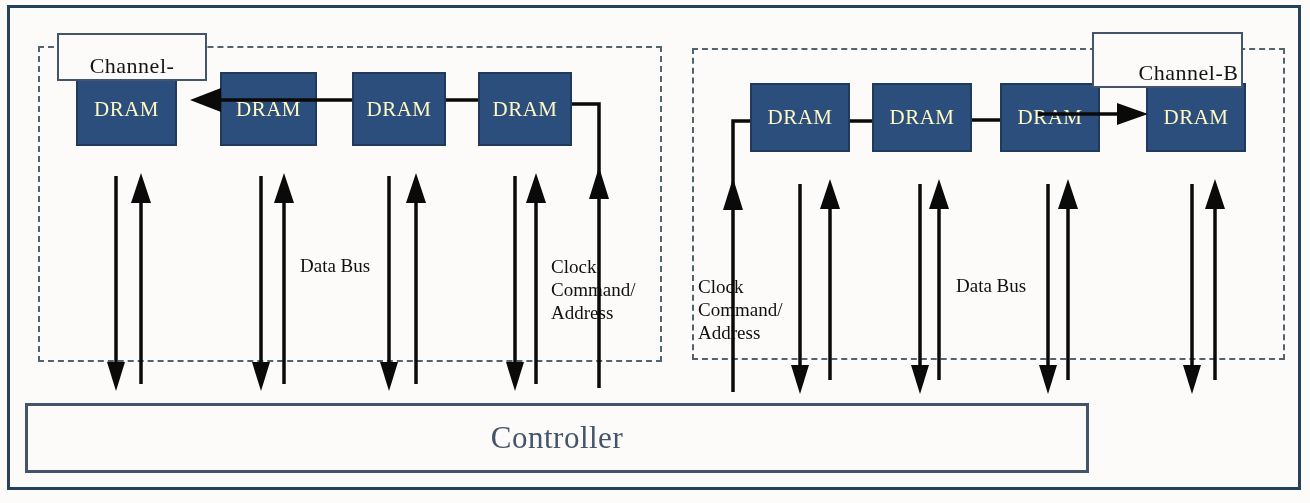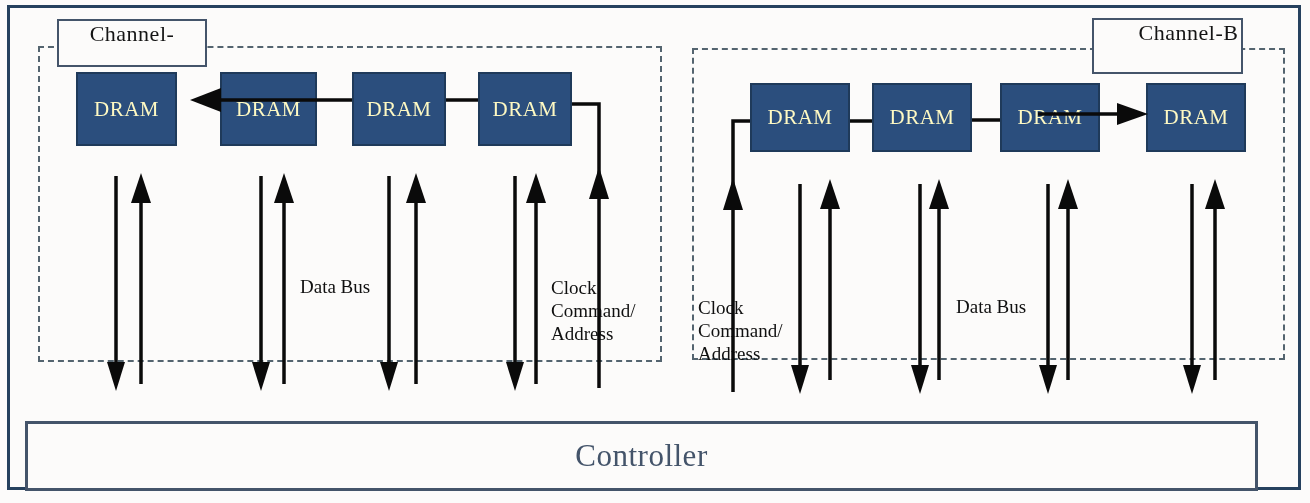--- a/index.html
+++ b/index.html
@@ -15,22 +15,22 @@
     border:3px solid #26415e;box-sizing:border-box;z-index:0;
   }
   .channel-dashed{
     position:absolute;border:2px dashed #54646f;box-sizing:border-box;z-index:1;
     background:transparent;
   }
   .dashed-a{left:38px;top:46px;width:624px;height:316px;}
   .dashed-b{left:692px;top:48px;width:593px;height:312px;}
   .channel-label{
     position:absolute;background:#fcfbfa;border:2px solid #44546a;box-sizing:border-box;
-    display:flex;align-items:flex-start;justify-content:center;
-    font-size:22px;color:#141414;z-index:4;letter-spacing:0.5px;
+    display:flex;align-items:flex-end;justify-content:center;
+    font-size:22px;color:#141414;z-index:4;letter-spacing:0.5px;margin-top:14px;
   }
   .label-a{left:57px;top:19px;width:150px;height:48px;}
   .label-b{left:1092px;top:18px;width:151px;height:56px;padding-left:42px;}
   .dram{
     position:absolute;background:#2b4e7d;border:2px solid #1f3a5a;box-sizing:border-box;
     display:flex;align-items:center;justify-content:center;
     color:#fef9c3;font-size:21px;z-index:2;letter-spacing:0.5px;
   }
   .dram-a{top:72px;height:74px;}
   .dram-b{top:83px;height:69px;}
@@ -38,28 +38,27 @@
   .a2{left:220px;width:97px;}
   .a3{left:352px;width:94px;}
   .a4{left:478px;width:94px;}
   .b1{left:750px;width:100px;}
   .b2{left:872px;width:100px;}
   .b3{left:1000px;width:100px;}
   .b4{left:1146px;width:100px;}
   .bus-label{
     position:absolute;color:#101010;font-size:19px;z-index:3;white-space:pre-line;
     line-height:23px;
-    margin-top:21px;
   }
   .databus-a{left:300px;top:254px;}
   .clock-a{left:551px;top:255px;}
   .databus-b{left:956px;top:274px;}
   .clock-b{left:698px;top:275px;}
   .controller{
-    position:absolute;left:25px;top:421px;width:1233px;height:70px;
+    position:absolute;left:25px;top:403px;width:1064px;height:70px;
     border:3px solid #44546a;box-sizing:border-box;background:#fcfbfa;
     display:flex;align-items:center;justify-content:center;
     font-size:31px;color:#44546a;z-index:2;letter-spacing:0.5px;
   }
   svg.arrows{position:absolute;left:0;top:0;z-index:5;}
   .ln{stroke:#0a0a0a;stroke-width:3.5;fill:none;}
   .hd{fill:#0a0a0a;stroke:none;}
 </style>
 </head>
 <body>

